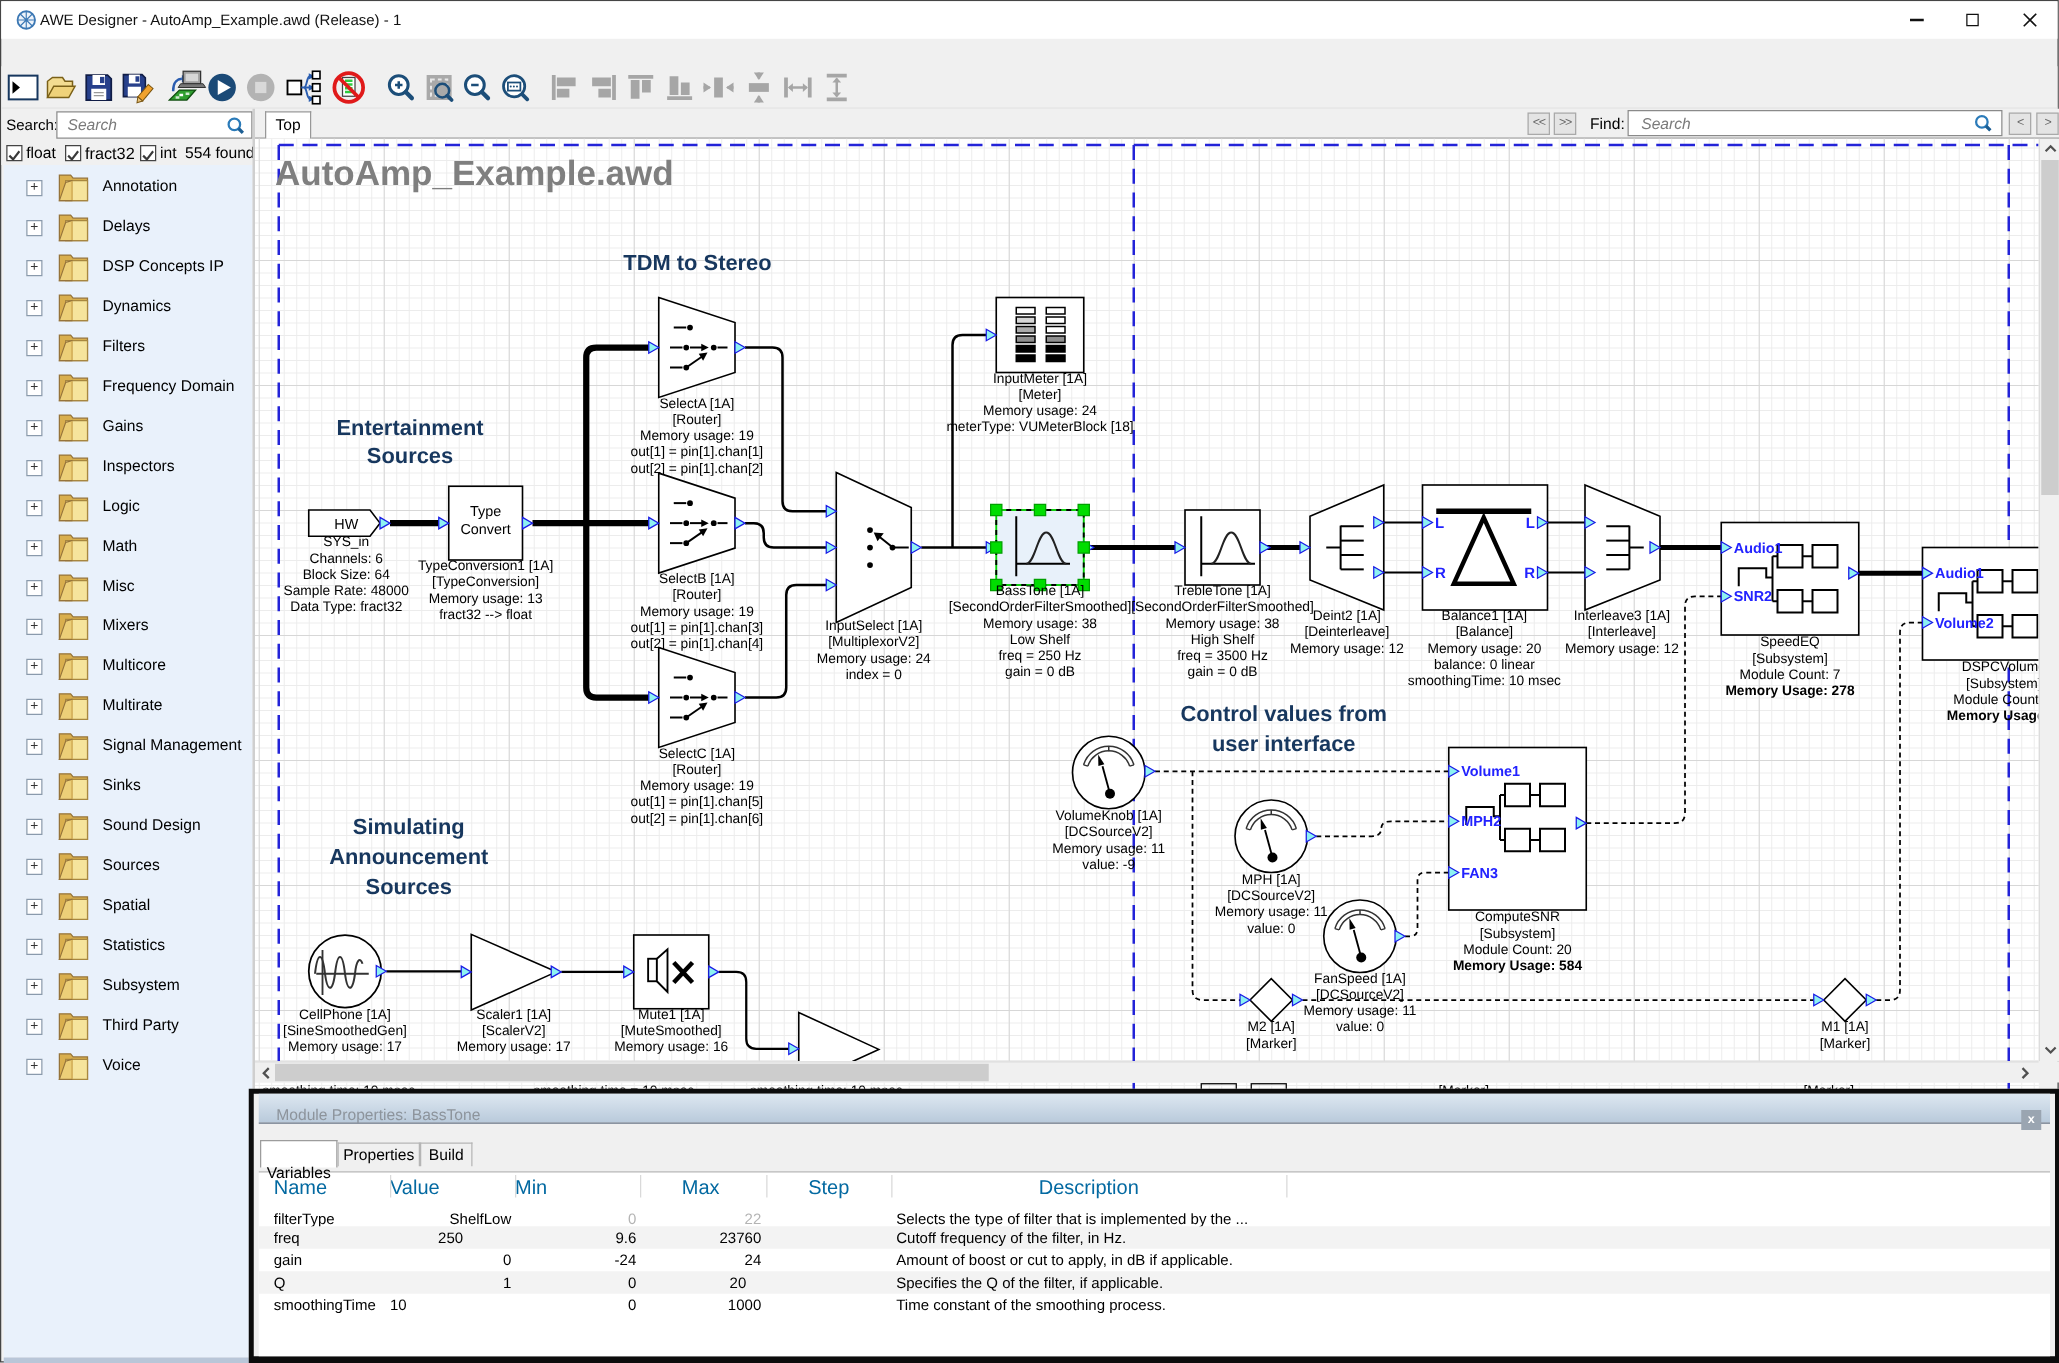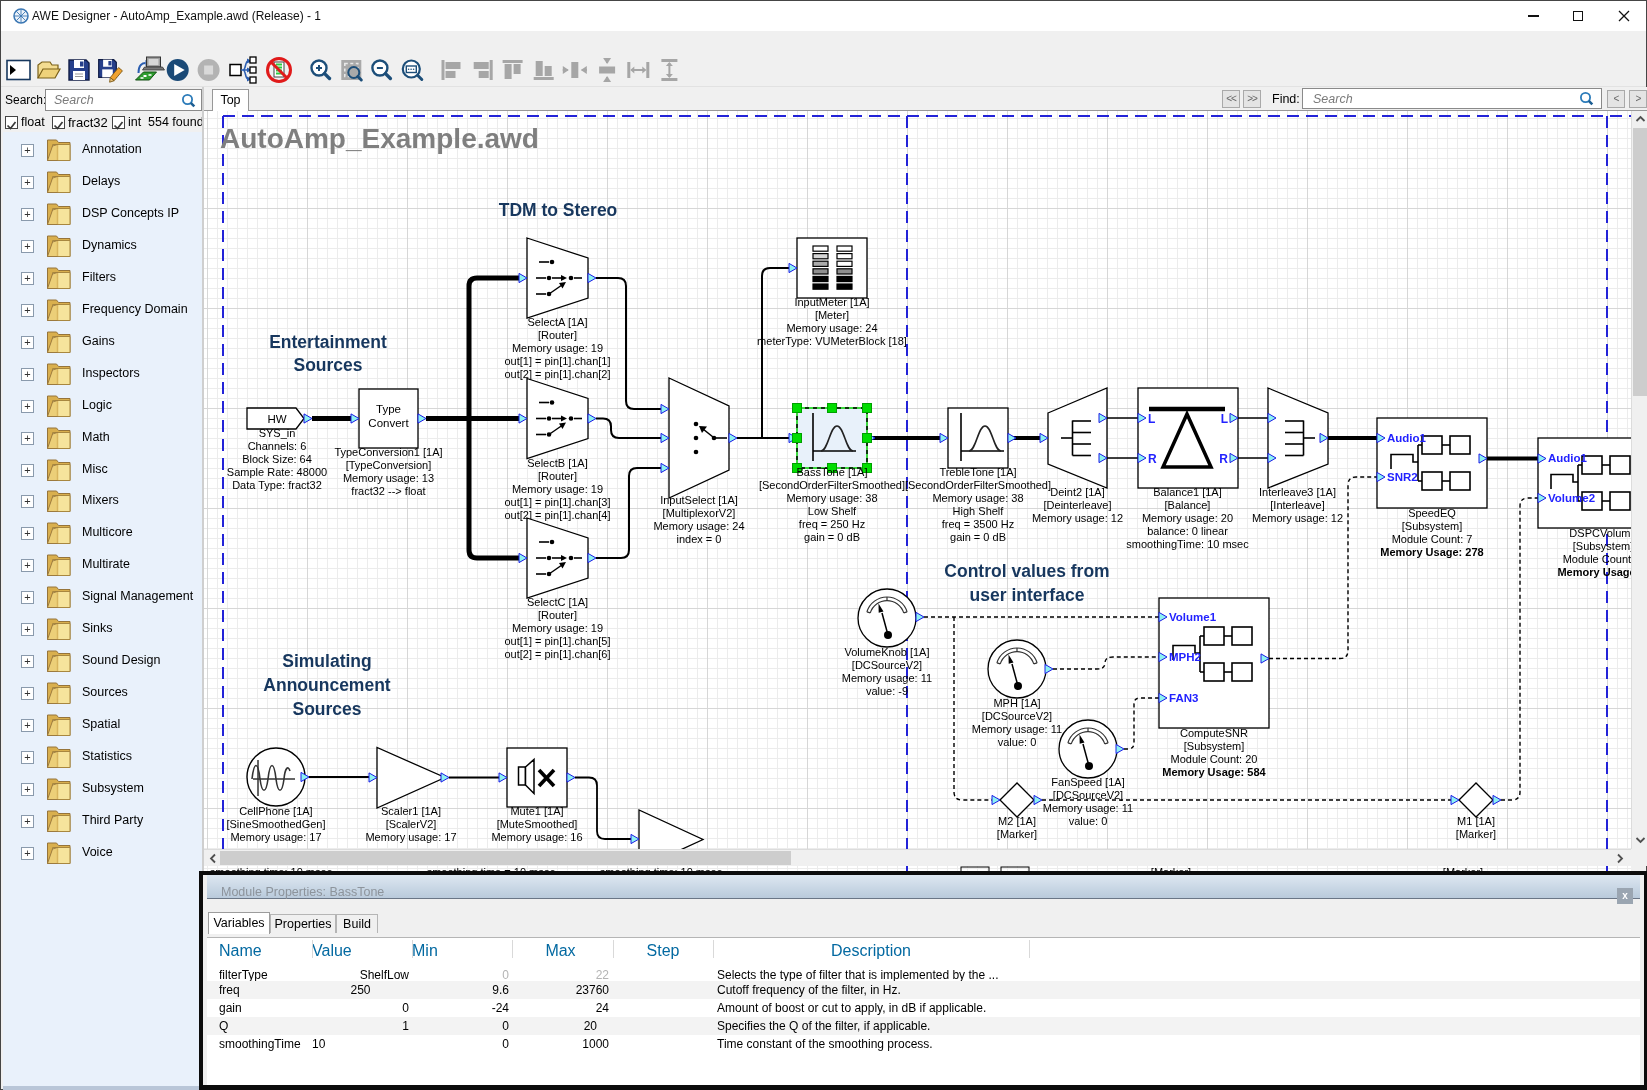--- a/index.html
+++ b/index.html
@@ -874,21 +874,21 @@
  <svg class="abs" style="left:1412px;top:3px" width="8" height="11">
         <path d="M2 1.5 L6 5.5 L2 9.5" fill="none" stroke="#505050" stroke-width="1.8"></path>
       </svg>
 </div>
 <div id="corner"></div>
 <div id="props">
  <div id="ptitle">
         <span>Module Properties: BassTone</span>
         <div id="pclose">x</div>
       </div>
- <div class="ptab" style="left:5px;top:37px;width:62px;height:22px;background:#fff;border:1px solid #9c9c9c;border-bottom:none;padding-top:3px;z-index:2">Variables</div>
+ <div class="ptab" style="left:5px;top:37px;width:62px;height:22px;background:#fff;border:1px solid #9c9c9c;border-bottom:none;padding-top:18px;z-index:2">Variables</div>
  <div class="ptab" style="left:67px;top:39px;width:66px;height:19px;background:#f0f0f0;border:1px solid #b5b5b5;border-bottom:none;padding-top:2px">Properties</div>
  <div class="ptab" style="left:133px;top:39px;width:42px;height:19px;background:#f0f0f0;border:1px solid #b5b5b5;border-bottom:none;padding-top:2px">Build</div>
  <div id="ptable">
   <div class="hdr" style="left:12px">Name</div>
   <div class="hdr" style="left:105px;width:97px;text-align:left">Value</div>
   <div class="hdr" style="left:205px;width:97px;text-align:left">Min</div>
   <div class="hdr" style="left:305px;width:97px;text-align:center">Max</div>
   <div class="hdr" style="left:406px;width:100px;text-align:center">Step</div>
   <div class="hdr" style="left:506px;width:316px;text-align:center">Description</div>
   <div class="csep" style="left:105px"></div>

